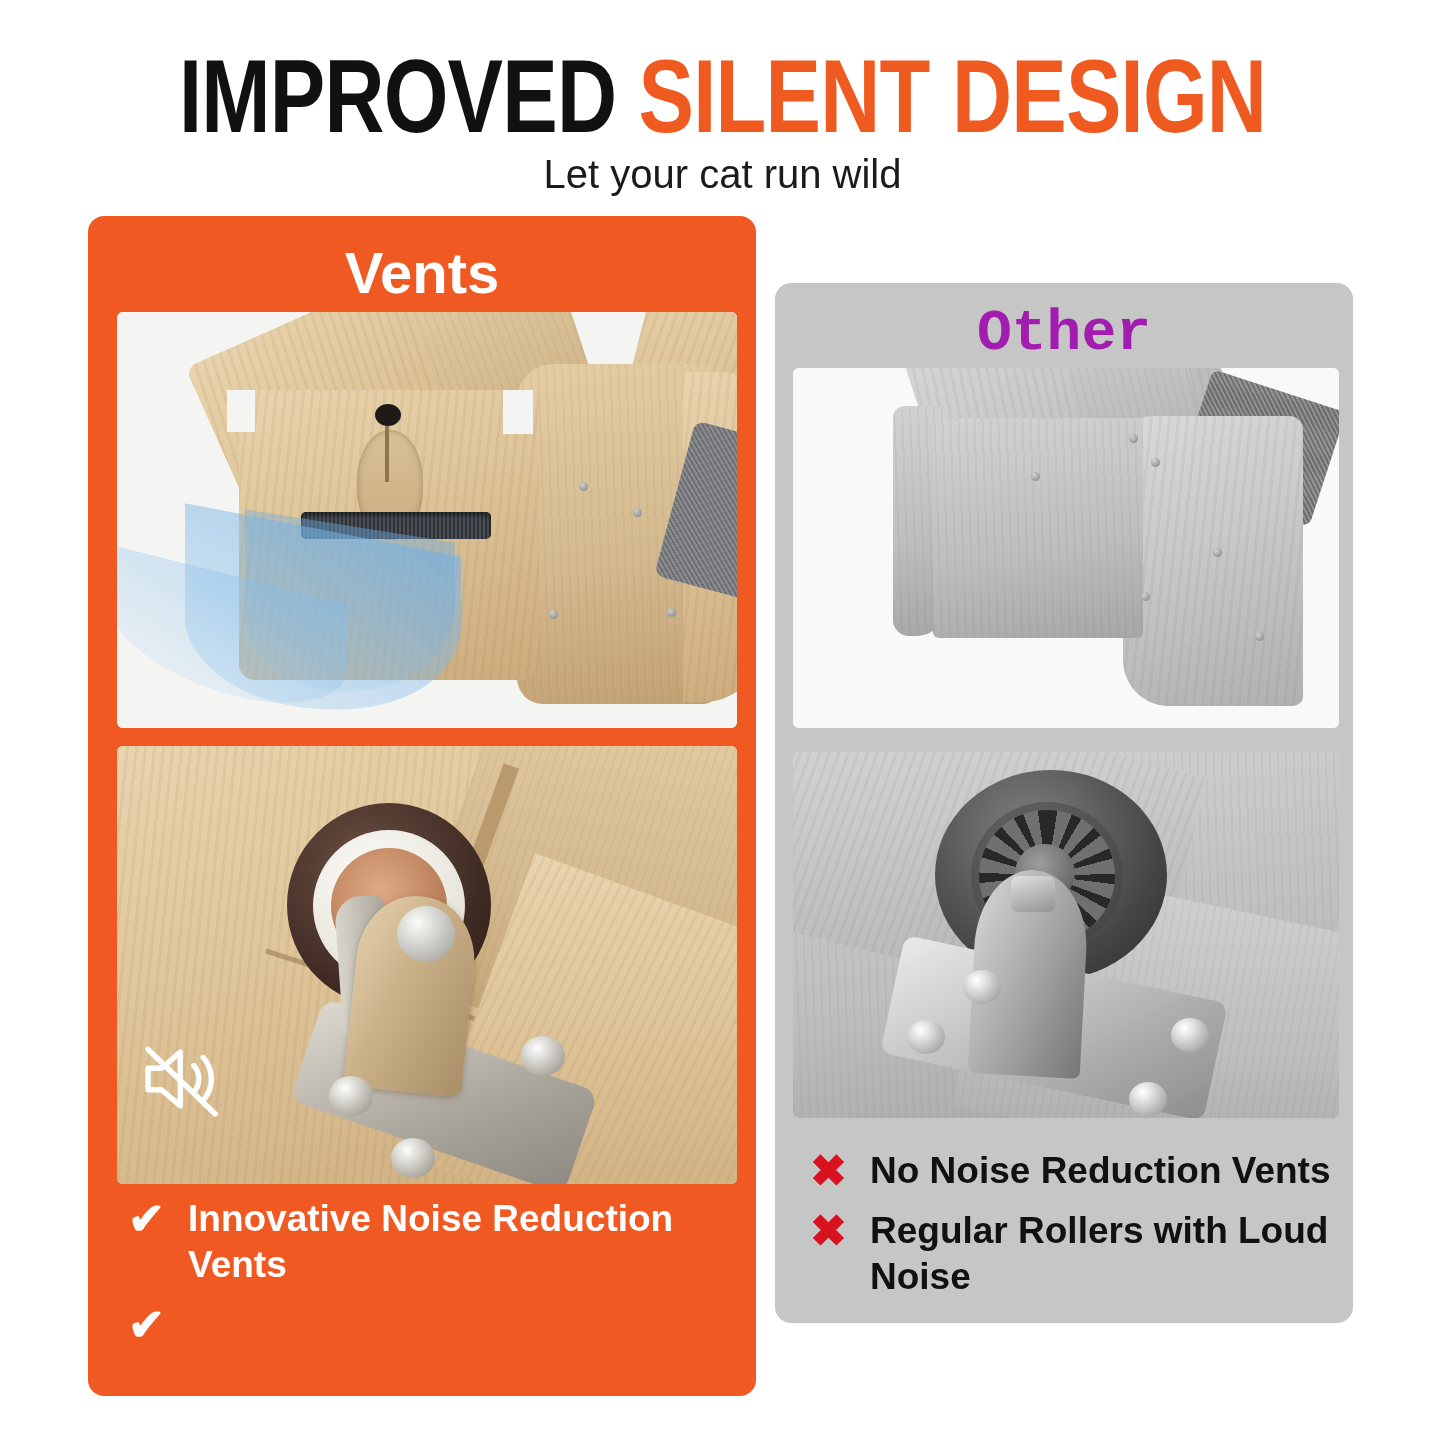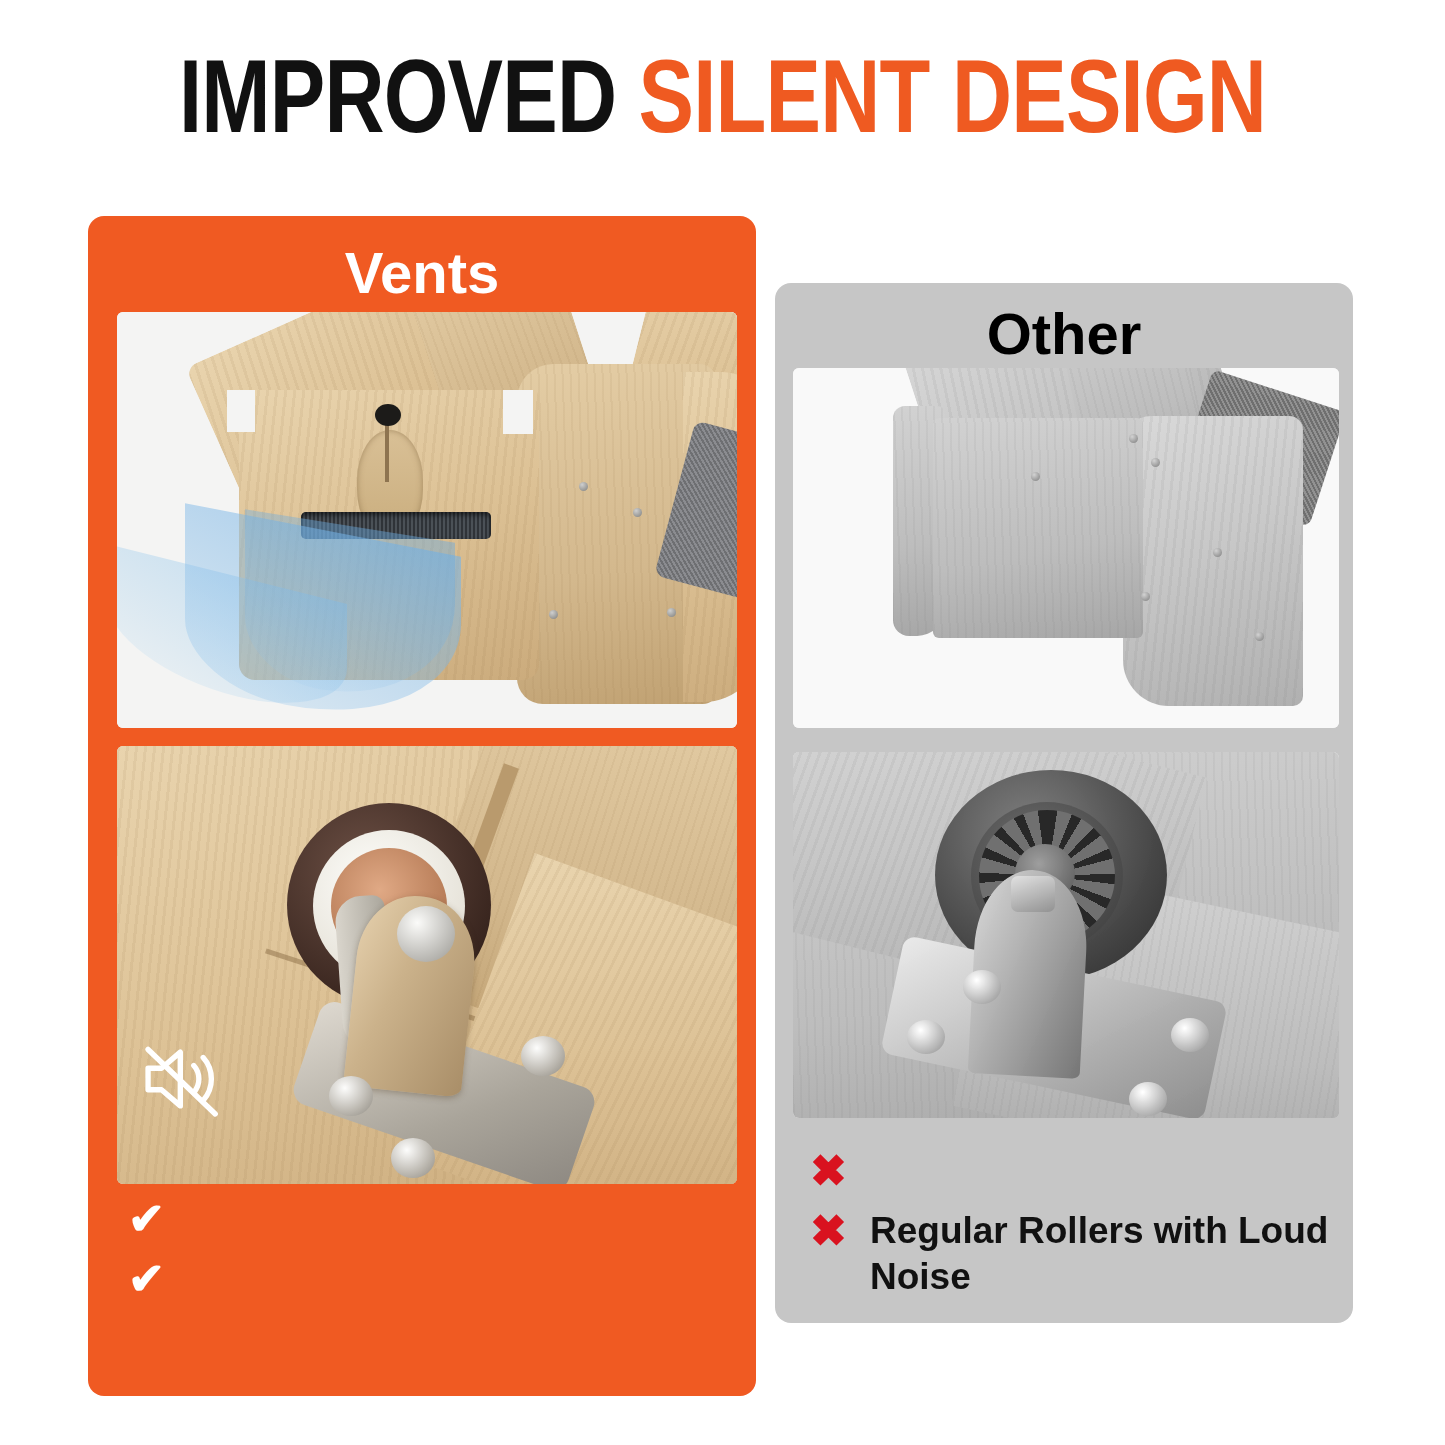--- a/index.html
+++ b/index.html
@@ -29,21 +29,21 @@
   
   .panel { position: absolute; border-radius: 16px; }
   .panel-ours  { left: 88px;  top: 216px; width: 668px; height: 1180px; background: #F05A22; }
   .panel-other { left: 775px; top: 283px; width: 578px; height: 1040px; background: #C6C6C6; }
 
   .panel-title {
     position: absolute; left: 0; width: 100%; text-align: center;
     font-size: 58px; font-weight: 700; line-height: 1;
   }
   .panel-ours  .panel-title { top: 28px; color: #ffffff; }
-  .panel-other .panel-title { top: 22px; color: #000000; }
+  .panel-other .panel-title { top: 22px; color: #a21caf; font-family: Liberation Mono, monospace; }
 
   .photo {
     position: absolute; overflow: hidden; background: #f2f2f2;
     border-radius: 6px;
   }
   .ph-a { left: 117px;  top: 312px; width: 620px; height: 416px; }
   .ph-b { left: 117px;  top: 746px; width: 620px; height: 438px; }
   .ph-c { left: 793px;  top: 368px; width: 546px; height: 360px; }
   .ph-d { left: 793px;  top: 752px; width: 546px; height: 366px; }
   .gsc { filter: grayscale(1) contrast(1.04); }
@@ -198,20 +198,21 @@
 </style>
 </head>
 <body>
 
 <div id="stage">
 
   <div class="headline">
     <span class="w1">IMPROVED</span>
     <span class="w2">SILENT DESIGN</span>
   </div>
+  <div class="subhead">Let your cat run wild</div>
 
   <div class="panel panel-ours">
     <div class="panel-title">Vents</div>
   </div>
 
   <div class="photo ph-a">
     <div class="pa-bg"></div>
     <div class="pa-rimtop wood"></div>
     <div class="pa-rimtop2 wood2"></div>
     <div class="pa-rimright wood"></div>
@@ -292,29 +293,31 @@
     <div class="scr3" style="left:114px; top:268px;"></div>
     <div class="scr3" style="left:170px; top:218px;"></div>
     <div class="scr3" style="left:378px; top:266px;"></div>
     <div class="scr3" style="left:336px; top:330px;"></div>
   </div>
 
 
   <div class="feat-ours">
     <div class="frow">
       <div class="fmark">✔</div>
+      <div class="ftext">Innovative Noise Reduction Vents</div>
     </div>
     <div class="frow">
       <div class="fmark">✔</div>
     </div>
   </div>
 
   <div class="feat-other">
     <div class="frow">
       <div class="fmark">✖</div>
+      <div class="ftext">No Noise Reduction Vents</div>
     </div>
     <div class="frow">
       <div class="fmark">✖</div>
       <div class="ftext">Regular Rollers with Loud Noise</div>
     </div>
   </div>
 
 </div>
 
 </body></html>

